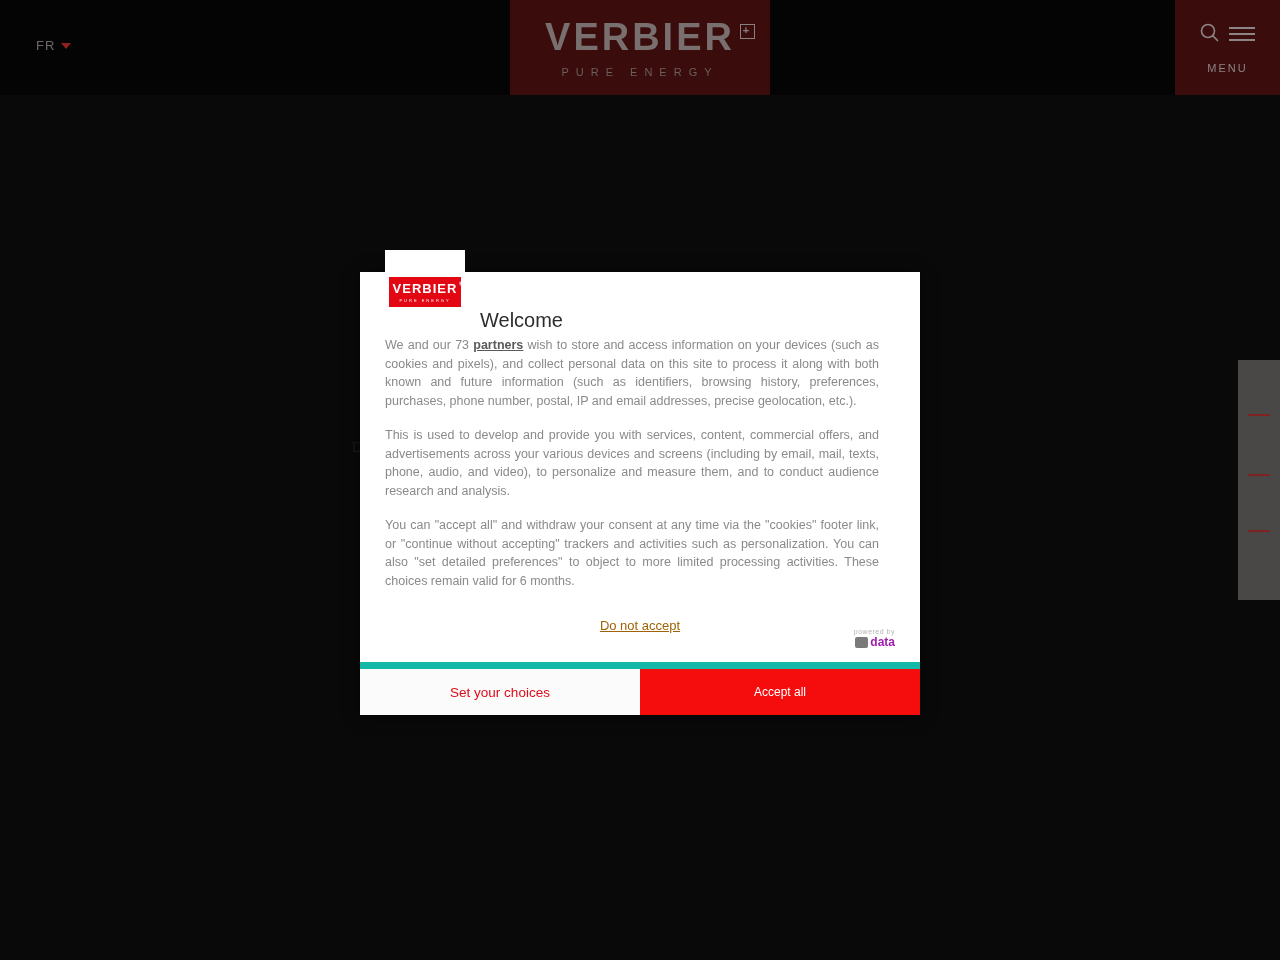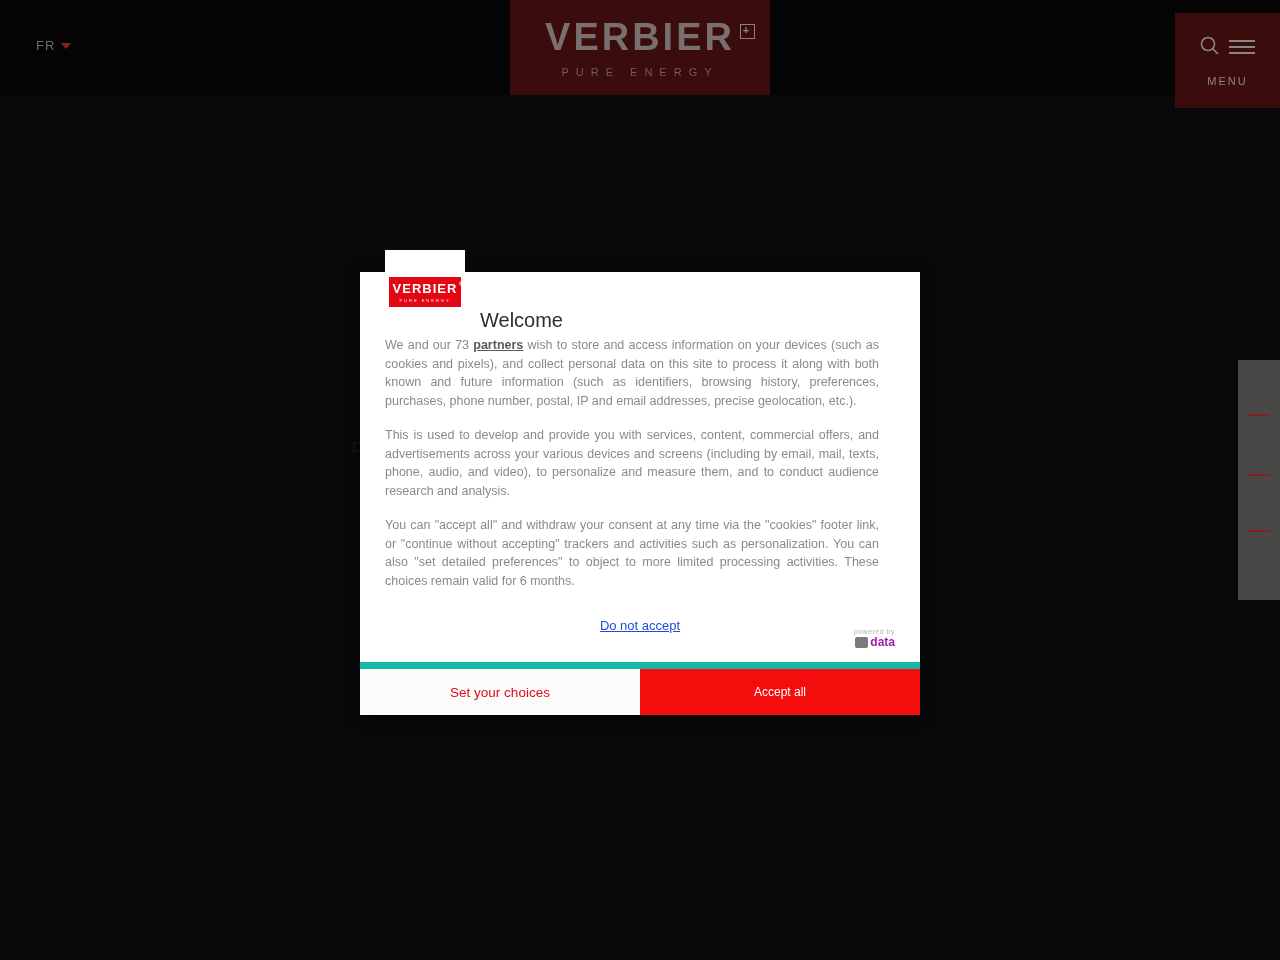--- a/index.html
+++ b/index.html
@@ -91,21 +91,21 @@
   .brand-tag {
     color: #6b5f5f;
     font-size: 11px;
     letter-spacing: 7px;
     margin-top: 10px;
   }
 
   .menu-block {
     position: absolute;
     right: 0;
-    top: 13px;
+    top: 0;
     width: 105px;
     height: 95px;
     background: #3a0c0c;
     display: flex;
     flex-direction: column;
     align-items: center;
     justify-content: center;
     gap: 18px;
   }
   .menu-icons {
@@ -224,21 +224,21 @@
   .consent-footrow {
     position: relative;
     height: 56px;
   }
   .do-not-accept {
     position: absolute;
     left: 0;
     right: 0;
     top: 12px;
     text-align: center;
-    color: #1d4ed8;
+    color: #a16207;
     font-size: 13px;
     text-decoration: underline;
     cursor: pointer;
   }
   .powered {
     position: absolute;
     right: 25px;
     top: 22px;
     text-align: right;
   }

